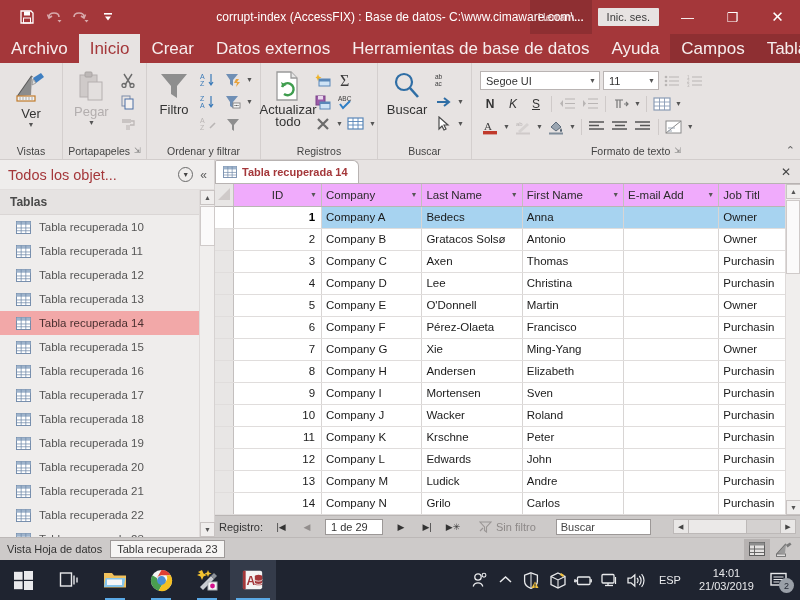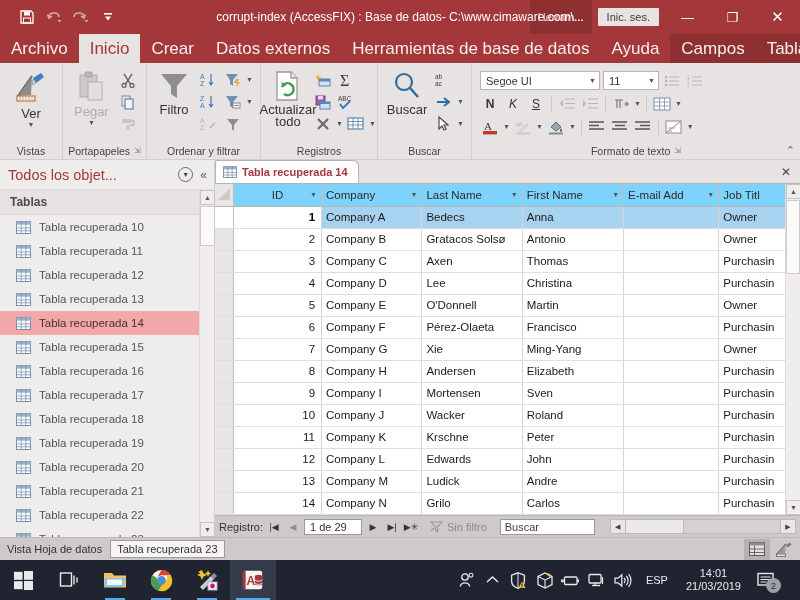--- a/index.html
+++ b/index.html
@@ -138,21 +138,21 @@
   .doctabs { height: 24px; background: #e7e3e2; display: flex; align-items: flex-end; position: relative; border-bottom: 1px solid #b8b3b2; }
   .doctab {
     display: flex; align-items: center; gap: 5px; height: 23px; padding: 0 10px 0 7px;
     background: #ffffff; border: 1px solid #b8b3b2; border-bottom: none;
     font-size: 11px; font-weight: bold; color: #a4373a; border-radius: 2px 6px 0 0;
   }
   .tabclose { margin-left: auto; padding: 0 9px; font-size: 12px; color: #444; align-self: center; }
 
   table.ds { border-collapse: collapse; table-layout: fixed; width: 100%; }
   .ds th {
-    background: #7dd3fc; border-right: 1px solid #c3bfbe; border-bottom: 1px solid #b9b5b4;
+    background: #f0abfc; border-right: 1px solid #c3bfbe; border-bottom: 1px solid #b9b5b4;
     font-size: 11.5px; font-weight: normal; color: #2b2b2b; height: 22px;
     padding: 0 4px; text-align: left; position: relative; white-space: nowrap; overflow: hidden;
   }
   .ds th .hc { font-size: 7px; color: #555; position: absolute; right: 4px; top: 7px; }
   .ds th.corner { width: 18px; padding: 0; background: #e8e6e5; }
   .ds th.idcol { text-align: center; }
   .ds td {
     border-right: 1px solid #d8d5d4; border-bottom: 1px solid #e0dddc;
     font-size: 11.5px; color: #1a1a1a; height: 22px; padding: 0 4px;
     white-space: nowrap; overflow: hidden;
@@ -160,21 +160,21 @@
   .ds td.sel-marker { width: 18px; padding: 0; background: #e8e6e5; border-right: 1px solid #c3bfbe; }
   .ds td.num { text-align: right; padding-right: 6px; }
   .ds tr.selected td { background: #a7d3f0; }
   .ds tr.selected td.sel-marker { background: #ffffff; }
   .ds tr.selected td.num { background: #ffffff; color:#000; font-weight: bold; }
   .sheet-scroll { flex: 1; overflow: hidden; position: relative; }
   .vsb { position: absolute; right: 0; top: 24px; bottom: 22px; width: 15px; background: #f0eeed; border-left: 1px solid #dedad9; }
   .vsb .thumb { position: absolute; top: 16px; left: 0; right: 0; height: 74px; background: #fbfafa; border: 1px solid #cfcac9; }
 
   .recnav {
-    height: 22px; background: #cdcac9; display: flex; align-items: center; gap: 3px;
+    height: 22px; background: #cdcac9; display: flex; align-items: center; gap: 10px;
     padding: 0 4px; font-size: 11px; color: #333; border-top: 1px solid #b9b5b4;
   }
   .navbtn { width: 16px; text-align: center; font-size: 9px; color: #333; }
   .navbtn.dis { color: #928e8d; }
   .recbox { background: #fff; border: 1px solid #9c9897; height: 16px; min-width: 58px; padding: 0 5px;
             display: flex; align-items: center; font-size: 11px; }
   .filtlbl { color: #8d8988; font-size: 11px; display: flex; align-items: center; gap: 4px; margin-left: 8px; }
   .searchbox { background: #fff; border: 1px solid #9c9897; height: 16px; width: 95px; padding: 0 4px;
                display: flex; align-items: center; font-size: 11px; color: #444; margin-left: 10px; }
   .hsb { margin-left: 12px; flex: 1; height: 15px; background: #d4d1d0; border: 1px solid #bdb9b8; display: flex; align-items: stretch; }
@@ -198,21 +198,21 @@
 
   
   .taskbar {
     position: absolute; left: 0; right: 0; bottom: 0; height: 40px;
     background: #1f2430; display: flex; align-items: center;
   }
   .tb-item { width: 46px; height: 40px; display: flex; align-items: center; justify-content: center; position: relative; }
   .tb-item.active { background: #343b4a; }
   .tb-item.active:after { content:""; position:absolute; bottom:0; left:6px; right:6px; height:2.5px; background:#5aa9e6; }
   .tb-item.open:after { content:""; position:absolute; bottom:0; left:13px; right:13px; height:2.5px; background:#5aa9e6; }
-  .tray { margin-left: auto; display: flex; align-items: center; gap: 0; padding-right: 17px; }
+  .tray { margin-left: auto; display: flex; align-items: center; gap: 0; padding-right: 4px; }
   .tray-ico { width: 26px; height: 40px; display: flex; align-items: center; justify-content: center; color: #e9eaec; font-size: 12px; }
   .tray-lang { color: #e9eaec; font-size: 11px; padding: 0 10px; }
   .clock { color: #e9eaec; font-size: 11px; text-align: center; line-height: 13px; padding: 0 8px; }
   .notif { width: 34px; height: 40px; display: flex; align-items: center; justify-content: center; position: relative; color: #e9eaec; }
   .badge {
     position: absolute; right: 2px; bottom: 7px; width: 15px; height: 15px; border-radius: 50%;
     background: #9aa0a8; color: #1f2430; font-size: 9px; display: flex; align-items: center; justify-content: center;
   }
 </style>
 </head>

